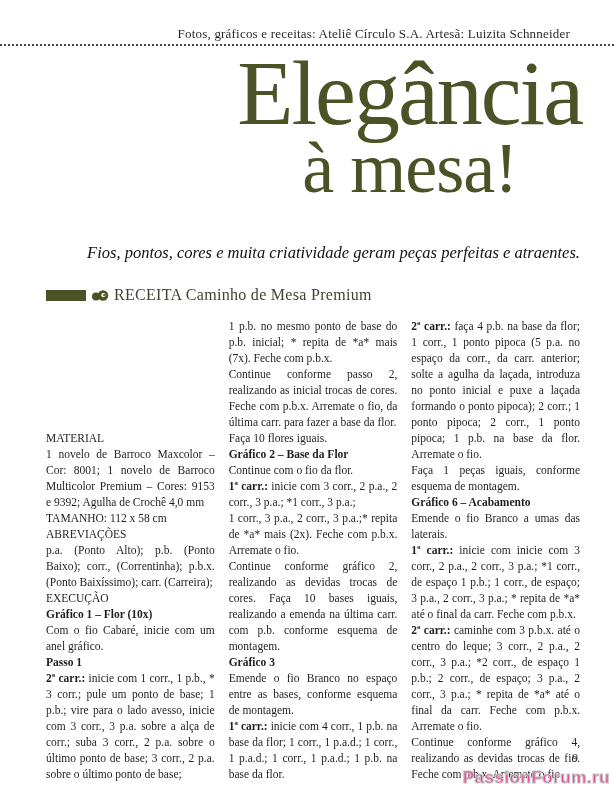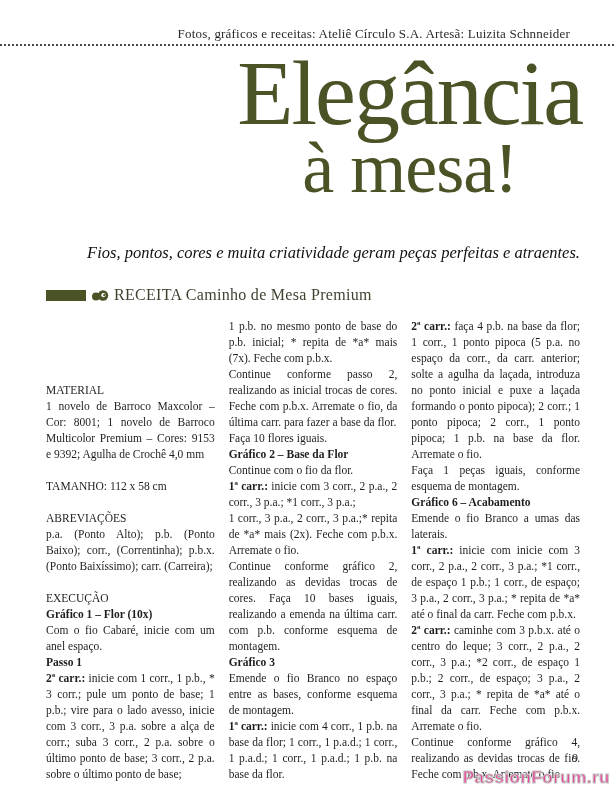--- a/index.html
+++ b/index.html
@@ -47,21 +47,21 @@
     position:absolute;top:318px;left:46px;right:34px;
     display:flex;gap:14px;align-items:flex-end;
   }
   .col{
     flex:1 1 0;
     font-size:11.5px;line-height:16px;
     text-align:justify;
     color:#1e1e1e;
   }
   .col p{margin:0;}
-  .col p.gap{margin-top:16px;font-family:Liberation Serif, serif;}
+  .col p.gap{font-family:Liberation Serif, serif;}
   .col p b{font-weight:bold;}
   .pagenum{
     position:absolute;top:751px;right:36px;
     font-size:12px;color:#333;
   }
   .watermark{
     position:absolute;top:768px;right:4px;
     font-family:"Liberation Sans", sans-serif;
     font-size:17px;font-weight:bold;
     color:#ec4899;
@@ -100,21 +100,21 @@
 
   <div class="columns">
     <div class="col">
         <p>MATERIAL</p>
         <p>1 novelo de Barroco Maxcolor – Cor: 8001; 1 novelo de Barroco Multicolor Premium – Cores: 9153 e 9392; Agulha de Crochê 4,0 mm</p>
         <p class="gap">TAMANHO: 112 x 58 cm</p>
         <p class="gap">ABREVIAÇÕES</p>
         <p>p.a. (Ponto Alto); p.b. (Ponto Baixo); corr., (Correntinha); p.b.x. (Ponto Baixíssimo); carr. (Carreira);</p>
         <p class="gap">EXECUÇÃO</p>
         <p><b>Gráfico 1 – Flor (10x)</b></p>
-        <p>Com o fio Cabaré, inicie com um anel espaço.</p>
+        <p>Com o fio Cabaré, inicie com um anel gráfico.</p>
         <p><b>Passo 1</b></p>
         <p><b>2ª carr.:</b> inicie com 1 corr., 1 p.b., * 3 corr.; pule um ponto de base; 1 p.b.; vire para o lado avesso, inicie com 3 corr., 3 p.a. sobre a alça de corr.; suba 3 corr., 2 p.a. sobre o último ponto de base; 3 corr., 2 p.a. sobre o último ponto de base;</p>
       </div>
     <div class="col">
         <p>1 p.b. no mesmo ponto de base do p.b. inicial; * repita de *a* mais (7x). Feche com p.b.x.</p>
         <p>Continue conforme passo 2, realizando as inicial trocas de cores. Feche com p.b.x. Arremate o fio, da última carr. para fazer a base da flor.</p>
         <p>Faça 10 flores iguais.</p>
         <p><b>Gráfico 2 – Base da Flor</b></p>
         <p>Continue com o fio da flor.</p>
         <p><b>1ª carr.:</b> inicie com 3 corr., 2 p.a., 2 corr., 3 p.a.; *1 corr., 3 p.a.;</p>

